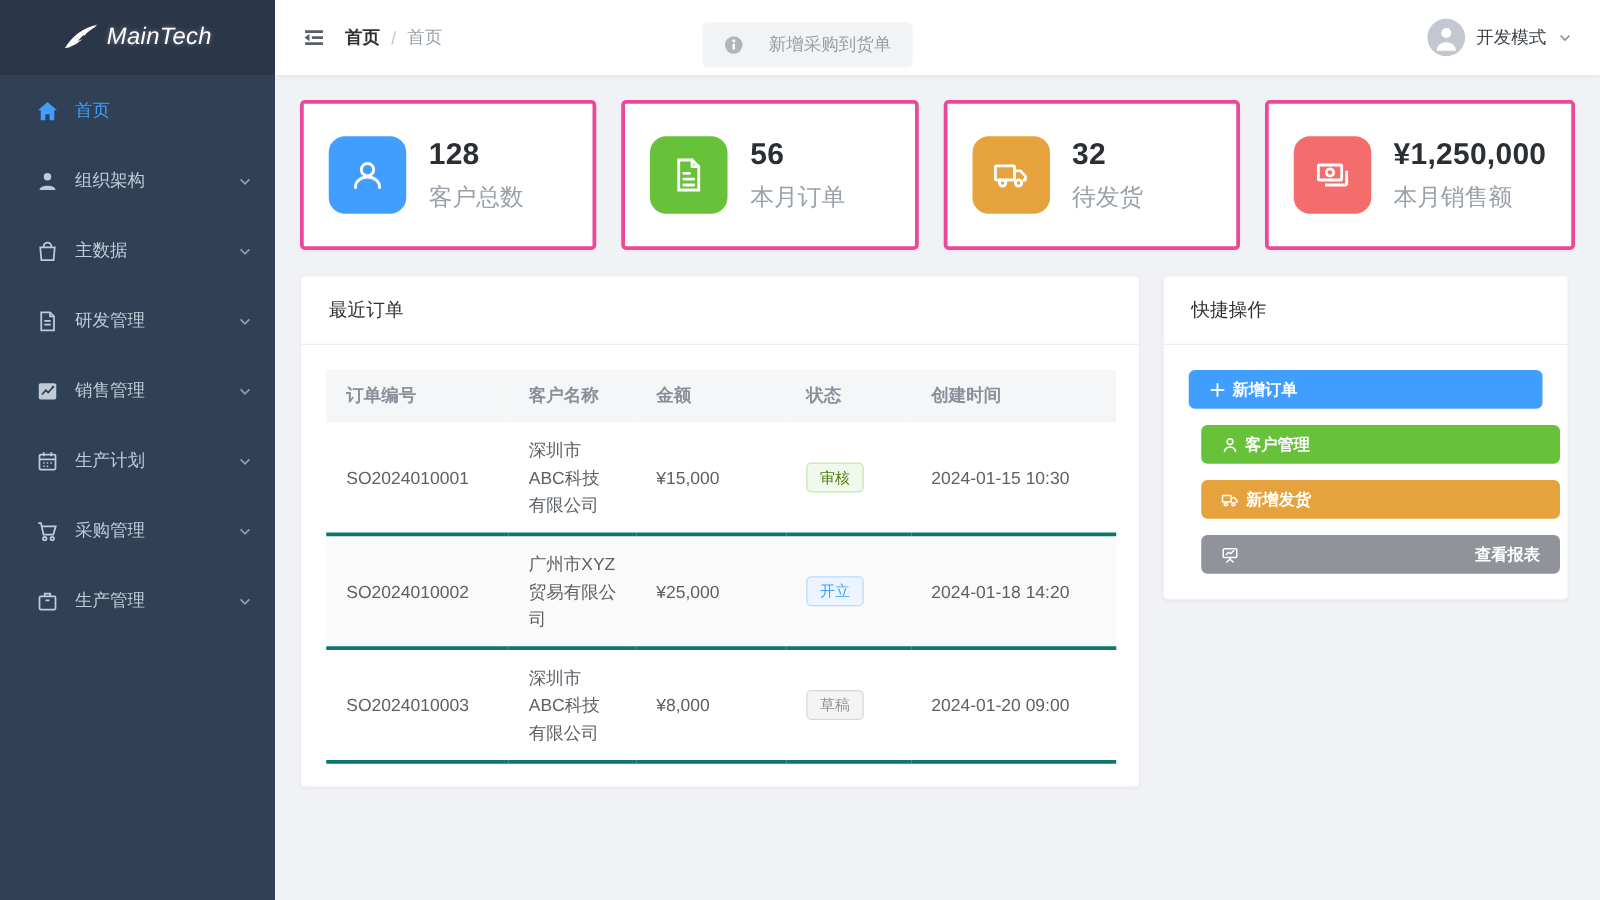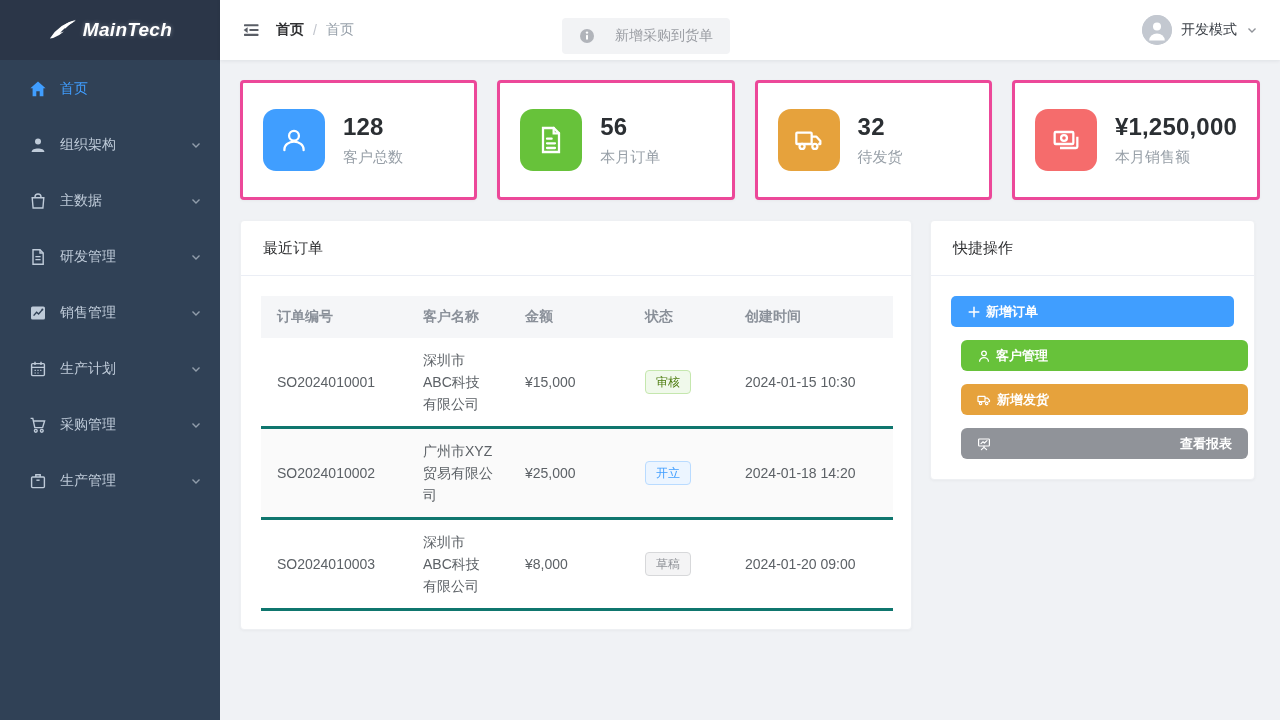--- a/index.html
+++ b/index.html
@@ -3,21 +3,21 @@
 <meta charset="utf-8">
 <style>
   * { margin:0; padding:0; box-sizing:border-box; }
   html,body { width:1280px; height:720px; overflow:hidden;
     font-family:"Liberation Sans","DejaVu Sans",sans-serif; background:#f0f2f5; color:#303133; }
   .app { display:flex; width:100%; height:100%; }
 
   
   .sidebar { width:220px; flex:0 0 220px; background:#304156; display:flex; flex-direction:column; }
   .logo { height:60px; background:#2b3648; display:flex; align-items:center; justify-content:center; gap:5px; }
-  .logo-text { color:#fff; font-style:italic; font-weight:700; font-size:19px; letter-spacing:.3px;
+  .logo-text { color:#fff; font-style:italic; font-weight:400; font-size:19px; letter-spacing:.3px;
     text-shadow:0 0 4px rgba(255,255,255,.35); }
   .side-nav { padding-top:1px; }
   .side-item { height:56px; display:flex; align-items:center; gap:13px; padding:0 18px 0 29px;
     color:#bfcbd9; font-size:14px; cursor:pointer; }
   .side-item.active { color:#409EFF; }
   .side-icon { width:18px; height:18px; display:flex; align-items:center; justify-content:center; }
   .side-label { flex:1; }
   .chev { display:flex; opacity:.85; }
 
   
@@ -37,21 +37,21 @@
     display:flex; align-items:center; justify-content:center; }
   .user-name { font-size:14px; color:#3c4148; }
 
   
   .content { flex:1; padding:20px; overflow:hidden; }
   .stats { display:flex; gap:20px; }
   .stat-card { flex:1; height:120px; background:#fff; border:3px solid #ec4899; border-radius:4px;
     box-shadow:0 1px 3px rgba(0,0,0,.04); display:flex; align-items:center; padding:0 20px; gap:18px; }
   .stat-ic { width:62px; height:62px; border-radius:13px; display:flex; align-items:center; justify-content:center; flex:0 0 62px; }
   .stat-value { font-size:24px; font-weight:700; color:#2b2f33; letter-spacing:.2px; }
-  .stat-label { font-size:15px; color:#98a0a8; margin-top:7px; }
+  .stat-label { font-size:19px; color:#98a0a8; margin-top:7px; }
 
   .panels { display:flex; gap:18px; margin-top:20px; align-items:flex-start; }
   .card { background:#fff; border:1px solid #eef0f3; border-radius:4px; box-shadow:0 1px 3px rgba(0,0,0,.04); }
   .orders-card { width:672px; }
   .quick-card { width:325px; }
   .card-title { padding:18px 22px 17px; font-size:15px; color:#303133; border-bottom:1px solid #ebeef5; }
 
   
   .table-wrap { padding:20px 20px 18px; }
   table { width:100%; border-collapse:collapse; table-layout:fixed; font-size:14px; color:#5c6166; }
@@ -62,21 +62,21 @@
   .badge { display:inline-block; padding:5px 10px; font-size:12px; line-height:1; border-radius:4px; border:1px solid transparent; }
   .badge[data-type="success"] { color:#4d7c0f; background:#f0f9eb; border-color:#c5e7ae; }
   .badge[data-type="primary"] { color:#409EFF; background:#ecf5ff; border-color:#b9dbff; }
   .badge[data-type="info"]    { color:#909399; background:#f4f4f5; border-color:#d7d8da; }
 
   
   .quick-body { padding:20px; }
   .qbtn { display:flex; align-items:center; gap:5px; height:31px; width:100%; border:none;
     border-radius:5px; color:#fff; font-size:13px; font-weight:700; padding:0 16px; cursor:pointer;
     font-family:inherit; }
-  .qbtn + .qbtn { margin-top:13px; margin-left:10px; width:calc(100% + 4px);border-radius:6px; }
+  .qbtn + .qbtn { margin-top:13px; margin-left:10px; width:calc(100% + 4px); }
   .qbtn[data-type="primary"] { background:#409EFF; }
   .qbtn[data-type="success"] { background:#67C23A; }
   .qbtn[data-type="warning"] { background:#E6A23C; }
   .qbtn[data-type="info"]    { background:#909399;justify-content:space-between; }
 </style>
 </head>
 <body>
 
 <div class="app">
 

